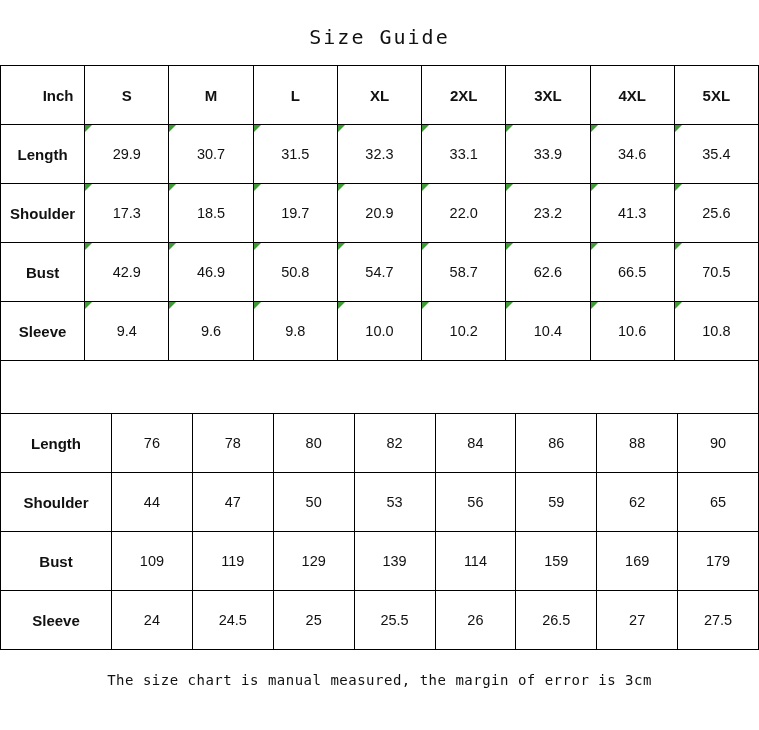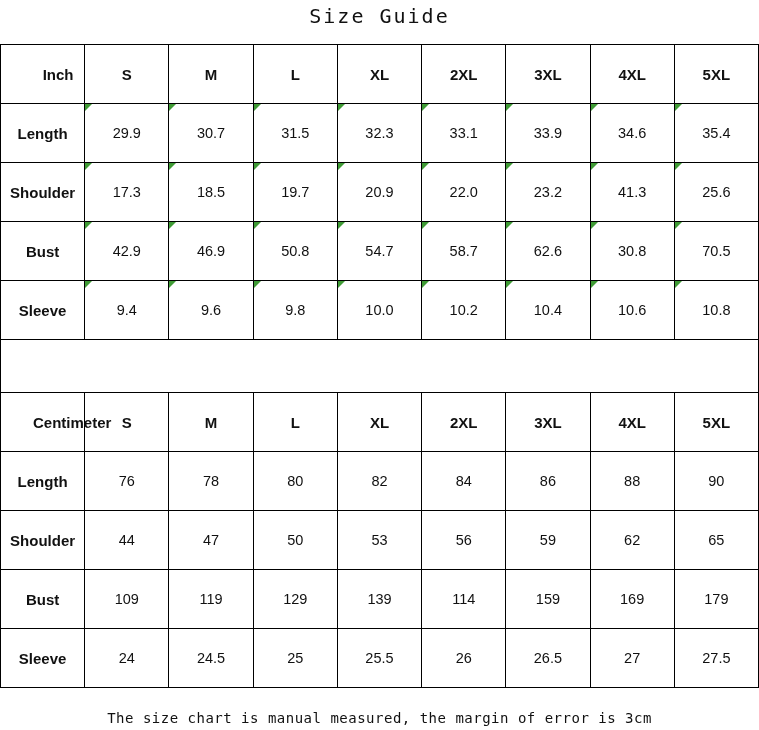--- a/index.html
+++ b/index.html
@@ -19,21 +19,21 @@
     height: 730px;
     position: relative;
     box-sizing: border-box;
   }
   .title {
     text-align: center;
     font-family: "DejaVu Sans Mono", monospace;
     font-size: 20px;
     letter-spacing: 2px;
     color: #111;
-    padding-top: 4px;
+    padding-top: 25px;
     padding-bottom: 16px;
     font-weight: 400;
   }
   table.size-table {
     border-collapse: collapse;
     width: 759px;
     table-layout: fixed;
   }
   table.size-table td {
     border: 1px solid #000000;
@@ -132,21 +132,21 @@
           <td class="mark">25.6</td>
         </tr>
         <tr>
           <td class="rowhead">Bust</td>
           <td class="mark">42.9</td>
           <td class="mark">46.9</td>
           <td class="mark">50.8</td>
           <td class="mark">54.7</td>
           <td class="mark">58.7</td>
           <td class="mark">62.6</td>
-          <td class="mark">30.8</td>
+          <td class="mark">66.5</td>
           <td class="mark">70.5</td>
         </tr>
         <tr>
           <td class="rowhead">Sleeve</td>
           <td class="mark">9.4</td>
           <td class="mark">9.6</td>
           <td class="mark">9.8</td>
           <td class="mark">10.0</td>
           <td class="mark">10.2</td>
           <td class="mark">10.4</td>
@@ -156,31 +156,20 @@
       </tbody>
     </table>
   </div>
 
   <div class="gap"></div>
 
   <div class="tbl-wrap">
     <table class="size-table">
       <tbody>
         <tr>
-          <td class="unit">Centimeter</td>
-          <td class="colhead">S</td>
-          <td class="colhead">M</td>
-          <td class="colhead">L</td>
-          <td class="colhead">XL</td>
-          <td class="colhead">2XL</td>
-          <td class="colhead">3XL</td>
-          <td class="colhead">4XL</td>
-          <td class="colhead">5XL</td>
-        </tr>
-        <tr>
           <td class="rowhead">Length</td>
           <td>76</td>
           <td>78</td>
           <td>80</td>
           <td>82</td>
           <td>84</td>
           <td>86</td>
           <td>88</td>
           <td>90</td>
         </tr>

